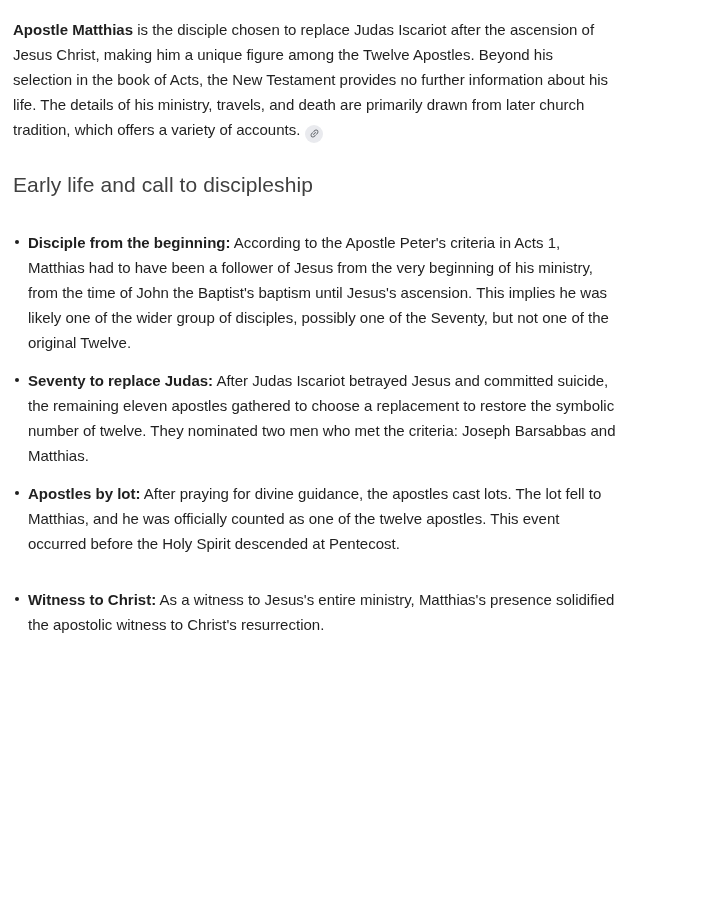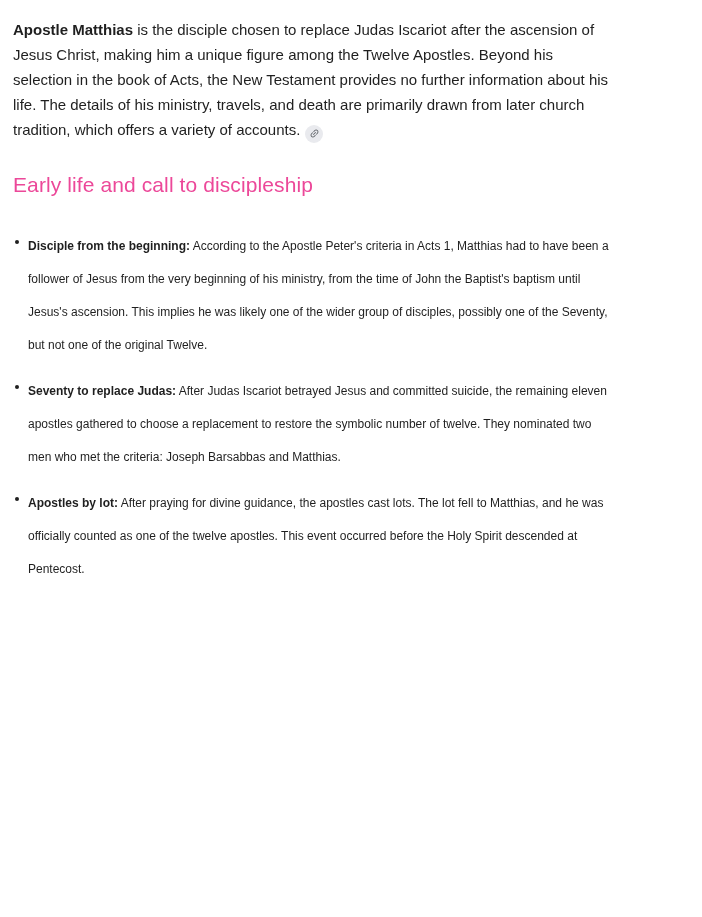--- a/index.html
+++ b/index.html
@@ -26,34 +26,34 @@
     font-weight: 400;
   }
   .lead {
     font-weight: 700;
   }
   h2.section-heading {
     margin: 28px 0 0 0;
     font-size: 21px;
     line-height: 28px;
     font-weight: 500;
-    color: #ec4899;
+    color: #404040;
     letter-spacing: 0.1px;
   }
   ul.bullet-list {
     list-style: none;
     margin: 31px 0 0 0;
     padding: 0;
   }
   ul.bullet-list li {
     position: relative;
     padding-left: 15px;
     margin: 0 0 13px 0;
-    font-size: 12px;
-    line-height: 33px;
+    font-size: 15px;
+    line-height: 25px;
   }
   ul.bullet-list li:last-child {
     margin-bottom: 0;
   }
   .bullet-dot {
     position: absolute;
     left: 2px;
     top: 10px;
     width: 4px;
     height: 4px;
@@ -90,15 +90,16 @@
   <h2 class="section-heading">Early life and call to discipleship</h2>
 
   <ul class="bullet-list">
     <li><span class="bullet-dot"></span><span class="lead">Disciple from the beginning:</span><span> According to the Apostle Peter's criteria in Acts 1, Matthias had to have been a follower of Jesus from the very beginning of his ministry, from the time of John the Baptist's baptism until Jesus's ascension. This implies he was likely one of the wider group of disciples, possibly one of the Seventy, but not one of the original Twelve.</span></li>
     <li><span class="bullet-dot"></span><span class="lead">Seventy to replace Judas:</span><span> After Judas Iscariot betrayed Jesus and committed suicide, the remaining eleven apostles gathered to choose a replacement to restore the symbolic number of twelve. They nominated two men who met the criteria: Joseph Barsabbas and Matthias.</span></li>
     <li><span class="bullet-dot"></span><span class="lead">Apostles by lot:</span><span> After praying for divine guidance, the apostles cast lots. The lot fell to Matthias, and he was officially counted as one of the twelve apostles. This event occurred before the Holy Spirit descended at Pentecost.</span></li>
   </ul>
 
 
   <ul class="bullet-list">
+    <li><span class="bullet-dot"></span><span class="lead">Witness to Christ:</span><span> As a witness to Jesus's entire ministry, Matthias's presence solidified the apostolic witness to Christ's resurrection.</span></li>
   </ul>
 
 </div>
 
 </body></html>

